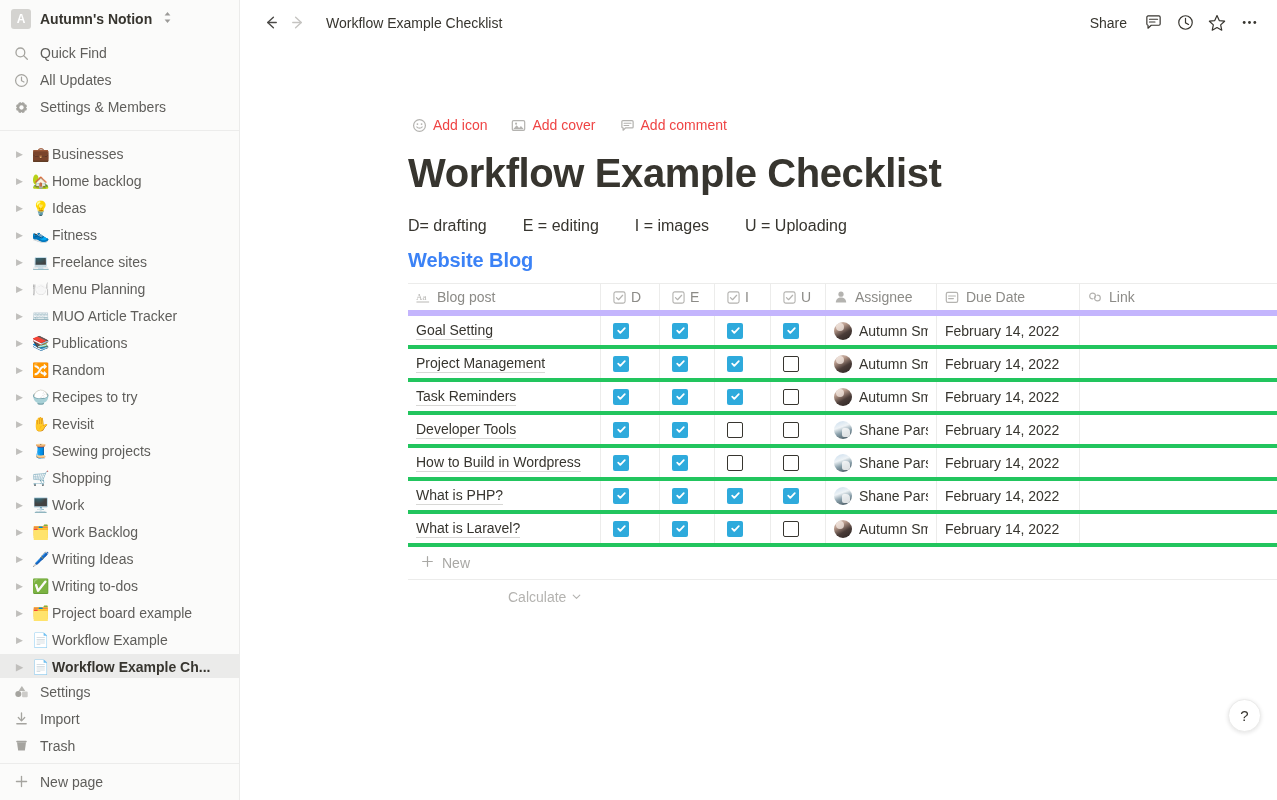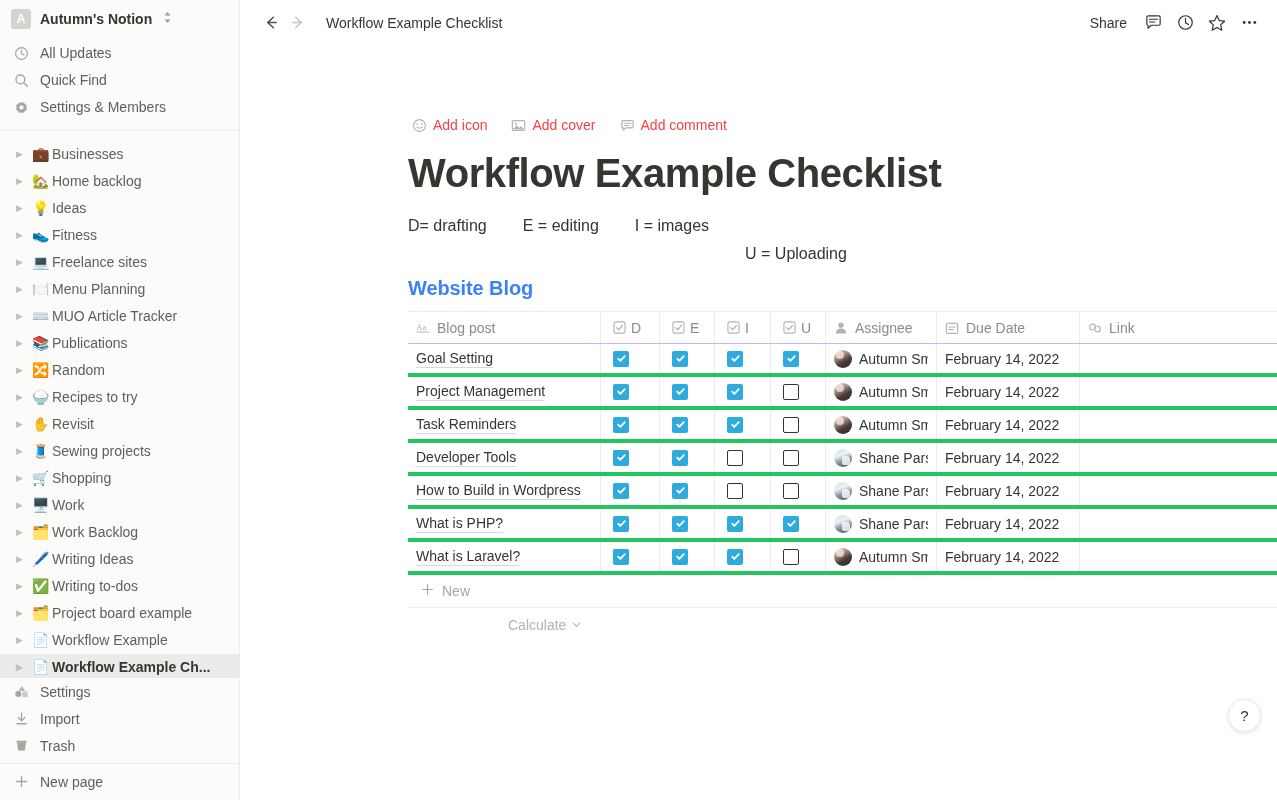--- a/index.html
+++ b/index.html
@@ -112,32 +112,32 @@
     padding: 2px 4px; border-radius: 3px;
   }
   .meta-btn svg { display: block; }
   .page-title {
     font-size: 40px; font-weight: bold; color: #37352f;
     letter-spacing: -0.4px; line-height: 1.1;
     margin-bottom: 22px;
   }
   .legend { display: flex; gap: 0; font-size: 16px; color: #37352f; margin-bottom: 14px; }
   .legend span { margin-right: 36px; white-space: nowrap; }
-  .legend span:last-child { margin-right: 0; margin-top: 28px; }
+  .legend span:last-child { margin-right: 0; }
   .sect-title {
     font-size: 20px; font-weight: bold; color: #3b82f6;
     margin-bottom: 11px; letter-spacing: -0.1px;
   }
 
   
   .tbl { width: 869px; font-size: 14px; color: #37352f; }
   .tbl-head {
     display: flex; height: 33px; align-items: stretch;
     border-top: 1px solid #ececeb;
-    border-bottom: 1px solid #c4b5fd;
+    border-bottom: 6px solid #c4b5fd;
     color: #9b9a97; font-size: 14px; justify-content: center;
   }
   .tbl-row {
     display: flex; height: 33px; align-items: stretch;
     border-bottom: 4px solid #22c55e;
     text-align: right;
   }
   .cell {
     display: flex; align-items: center;
     padding: 0 8px; overflow: hidden;
@@ -230,34 +230,34 @@
             <path d="M4.5 1 L7.4 4.4 H1.6 Z" fill="#9b9a97"></path>
             <path d="M4.5 12 L7.4 8.6 H1.6 Z" fill="#9b9a97"></path>
           </svg>
       </div>
     </div>
 
     <div class="nav-top">
       <div class="nav-item">
         <span class="ico">
           <svg width="15" height="15" viewBox="0 0 16 16">
+              <circle cx="6.8" cy="6.8" r="4.7" fill="none" stroke="#a5a49f" stroke-width="1.4"></circle>
+              <line x1="10.3" y1="10.3" x2="14.2" y2="14.2" stroke="#a5a49f" stroke-width="1.4" stroke-linecap="round"></line>
+            </svg>
+        </span>
+        <span>Quick Find</span>
+      </div>
+      <div class="nav-item">
+        <span class="ico">
+          <svg width="15" height="15" viewBox="0 0 16 16">
               <circle cx="8" cy="8" r="6.3" fill="none" stroke="#a5a49f" stroke-width="1.3"></circle>
               <path d="M8 4.4 V8.2 L10.6 9.6" fill="none" stroke="#a5a49f" stroke-width="1.3" stroke-linecap="round"></path>
             </svg>
         </span>
         <span>All Updates</span>
-      </div>
-      <div class="nav-item">
-        <span class="ico">
-          <svg width="15" height="15" viewBox="0 0 16 16">
-              <circle cx="6.8" cy="6.8" r="4.7" fill="none" stroke="#a5a49f" stroke-width="1.4"></circle>
-              <line x1="10.3" y1="10.3" x2="14.2" y2="14.2" stroke="#a5a49f" stroke-width="1.4" stroke-linecap="round"></line>
-            </svg>
-        </span>
-        <span>Quick Find</span>
       </div>
       <div class="nav-item">
         <span class="ico">
           <svg width="15" height="15" viewBox="0 0 16 16">
             <g fill="#a5a49f">
               <circle cx="8" cy="8" r="5.9"></circle>
             </g>
             <circle cx="8" cy="8" r="2.3" fill="#fbfbfa"></circle>
             <g stroke="#fbfbfa" stroke-width="1.25">
               <line x1="8" y1="0.6" x2="8" y2="3"></line>

